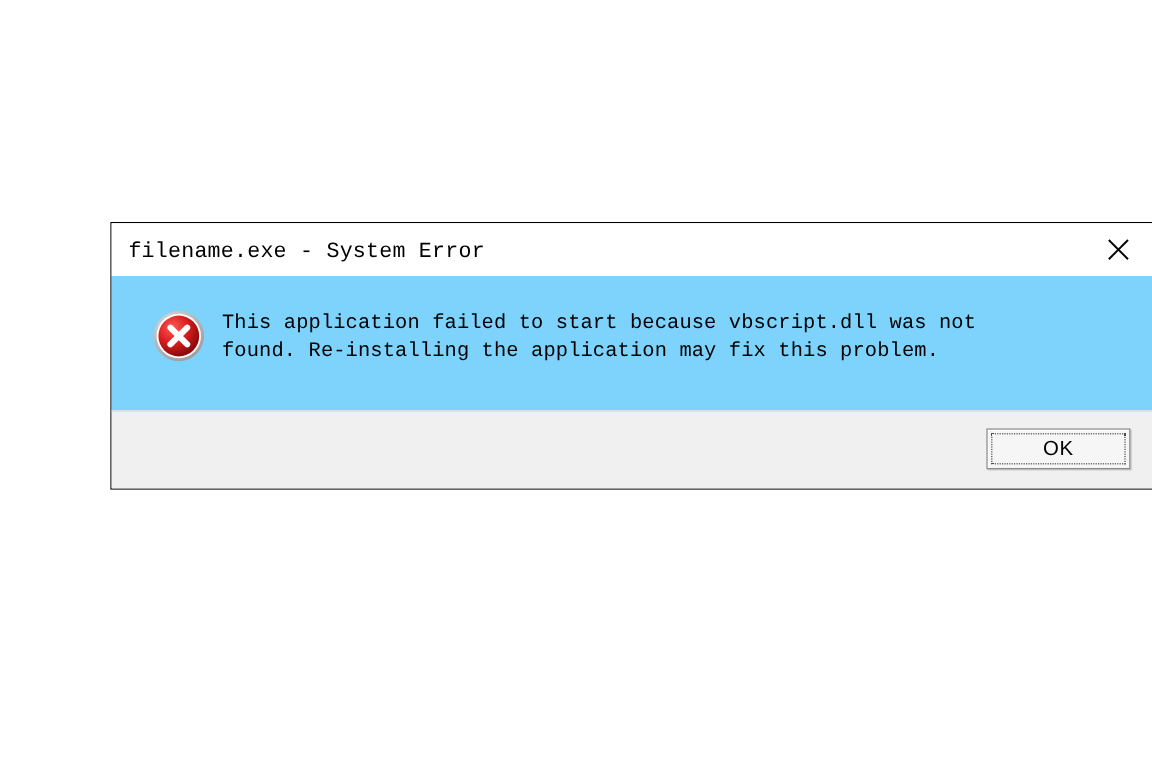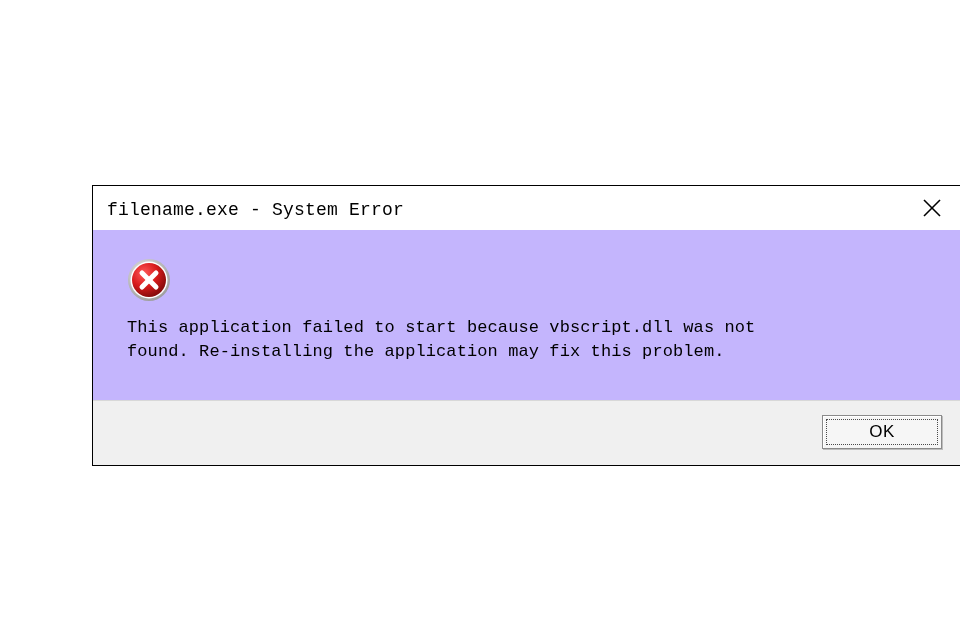--- a/index.html
+++ b/index.html
@@ -47,22 +47,21 @@
     }
     .close-btn svg {
       width: 20px;
       height: 20px;
     }
     .body-area {
       display: flex;
       align-items: flex-start;
       padding: 28px 28px 36px 34px;
       gap: 14px;
-      background: #c4b5fd;
-      flex-direction: column;
+      background: #7dd3fc;
     }
     .error-icon {
       flex-shrink: 0;
       width: 44px;
       height: 44px;
     }
     .error-icon svg {
       width: 44px;
       height: 44px;
     }

